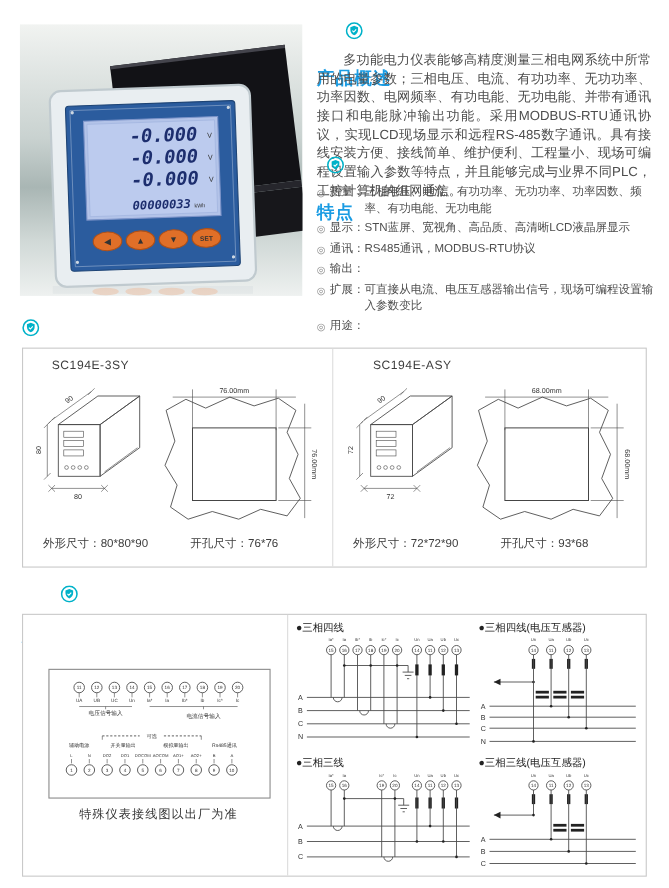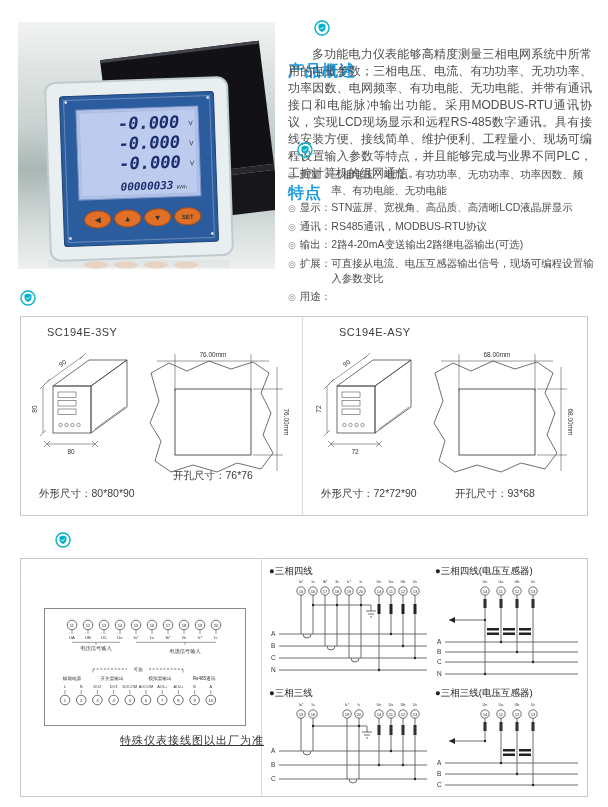--- a/index.html
+++ b/index.html
@@ -12,21 +12,21 @@
   .feat{display:flex;font-size:10.5px;line-height:15.5px;color:#4d4d4d;margin-bottom:2px;}
   .fb{color:#8a8a8a;font-size:9px;margin-right:4px;padding-top:1px;}
   .fl{white-space:nowrap;}
   .ft{flex:1;}
   .box{position:absolute;border:1px solid #c9c9c9;background:#fff;}
   .vdiv{position:absolute;width:1px;background:#dcdcdc;top:0;bottom:0;}
   .mname{position:absolute;top:9px;font-size:11px;color:#3c3c3c;letter-spacing:.5px;}
   .cap{position:absolute;font-size:10.5px;color:#3c3c3c;text-align:right;}
   .dtitle{position:absolute;font-size:9.5px;color:#222;}
   .strip-box{position:absolute;border:1px solid #8a8a8a;}
-  .strip-cap{position:absolute;font-size:11px;color:#333;text-align:right;letter-spacing:1px;text-decoration:underline;}
+  .strip-cap{position:absolute;font-size:11px;color:#333;text-align:center;letter-spacing:1px;}
   
   svg text{font-family:"Liberation Sans",sans-serif;fill:#333;}
   .ln{stroke:#4a4a4a;stroke-width:.8;fill:none;}
   .lt{stroke:#4a4a4a;stroke-width:.55;fill:none;}
   .lnd{stroke:#4a4a4a;stroke-width:.8;fill:none;stroke-dasharray:2 1.6;}
   .cir{stroke:#4a4a4a;stroke-width:.8;fill:#fff;}
   .dot{fill:#222;stroke:none;}
   .fz{fill:#222;stroke:none;}
   .tc{text-anchor:middle;}
   .te{text-anchor:end;}
@@ -129,21 +129,20 @@
         <span class="ft">STN蓝屏、宽视角、高品质、高清晰LCD液晶屏显示</span>
       </div>
     <div class="feat">
         <span class="fb">◎</span>
         <span class="fl">通讯：</span>
         <span class="ft">RS485通讯，MODBUS-RTU协议</span>
       </div>
     <div class="feat">
         <span class="fb">◎</span>
         <span class="fl">输出：</span>
-        <span class="ft">2路4-20mA变送输出2路继电器输出(可选)</span>
       </div>
     <div class="feat">
         <span class="fb">◎</span>
         <span class="fl">扩展：</span>
         <span class="ft">可直接从电流、电压互感器输出信号，现场可编程设置输入参数变比</span>
       </div>
     <div class="feat">
         <span class="fb">◎</span>
         <span class="fl">用途：</span>
       </div>
@@ -203,21 +202,21 @@
           <line class="lt" x1="152" y1="13" x2="152" y2="50"></line>
             <line class="lt" x1="228" y1="13" x2="228" y2="50"></line>
           <text class="f6 tc" x="190" y="16">76.00mm</text>
           <line class="lt" x1="254" y1="26" x2="254" y2="130"></line>
           <line class="lt" x1="230" y1="48" x2="260" y2="48"></line>
             <line class="lt" x1="230" y1="114" x2="260" y2="114"></line>
           <text class="f6 tc" transform="rotate(90 261 81)" x="261" y="81">76.00mm</text>
         </g>
       </svg>
       <div class="cap" style="left:18px;top:170px;">外形尺寸：80*80*90</div>
-      <div class="cap" style="left:152px;top:152px;">开孔尺寸：76*76</div>
+      <div class="cap" style="left:152px;top:170px;">开孔尺寸：76*76</div>
     </div>
 
     <div class="abs" style="left:282px;top:0;width:284px;height:198px;">
       <div class="mname" style="left:36px;">SC194E-ASY</div>
       <svg class="abs" style="left:4px;top:24px;" width="278" height="140" viewBox="0 0 278 140">
         <defs>
           <pattern id="hm1" width="6" height="6" patternTransform="rotate(45)" patternUnits="userSpaceOnUse">
             <rect width="6" height="6" fill="#fff"></rect>
               <line x1="0" y1="0" x2="0" y2="6" stroke="#777" stroke-width="1.1"></line>
           </pattern>

